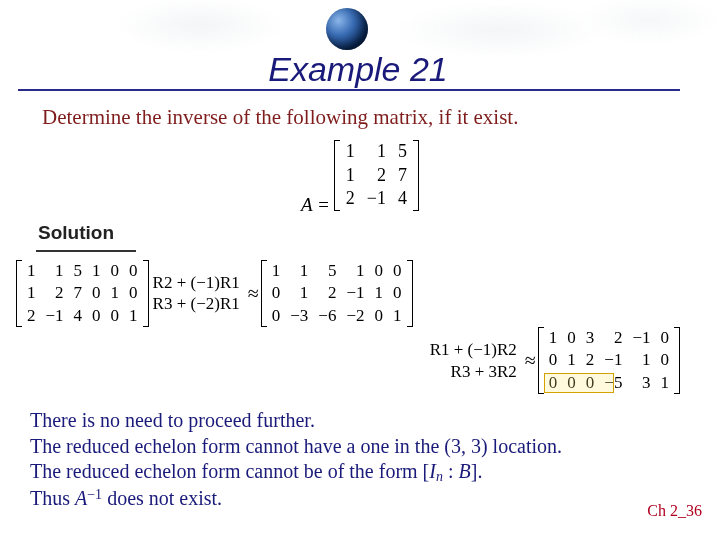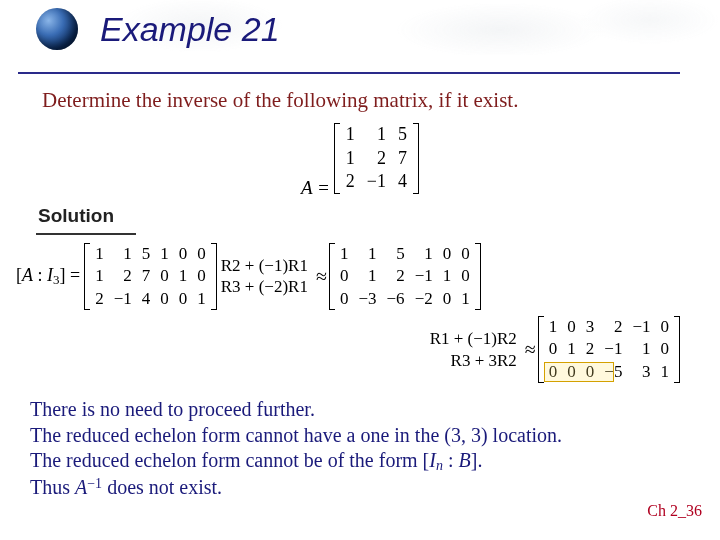--- a/index.html
+++ b/index.html
@@ -16,25 +16,26 @@
     top: 0; left: 0;
     width: 720px; height: 55px;
     background:
       radial-gradient(ellipse 120px 40px at 200px 25px, rgba(180,190,200,0.25), transparent 70%),
       radial-gradient(ellipse 150px 40px at 500px 30px, rgba(180,190,200,0.25), transparent 70%),
       radial-gradient(ellipse 100px 35px at 650px 20px, rgba(180,190,200,0.2), transparent 70%);
     opacity: 0.6;
   }
   .header {
     position: relative;
-    padding: 8px 0 22px 18px;
+    padding: 8px 0 0 18px;
     display: flex;
     align-items: center;
     border-bottom: 2px solid #2a2a8a;
     margin: 0 40px 0 18px;
+    flex-direction: column;
   }
   .globe {
     width: 42px; height: 42px;
     border-radius: 50%;
     background: radial-gradient(circle at 30% 30%, #8ab5e8 0%, #3a6db5 35%, #0b2a5a 70%, #041530 100%);
     box-shadow: inset -4px -4px 8px rgba(0,0,0,0.4), 0 0 4px rgba(255,255,255,0.6);
     margin-right: 22px;
     flex-shrink: 0;
   }
   .title {
@@ -60,21 +61,21 @@
     margin: 2px 0 6px 36px;
     border-bottom: 2px solid #333;
     display: inline-block;
     padding: 0 22px 6px 2px;
   }
   .work {
     margin: 2px 10px 0 16px;
     font-size: 18px;
   }
   .row1 { display: flex; align-items: center; }
-  .row2 { display: flex; align-items: center; justify-content: flex-end; margin-top: 6px; padding-right: 30px;}
+  .row2 { display: flex; align-items: center; justify-content: flex-end; padding-right: 30px;}
   .mat {
     display: inline-flex;
     align-items: stretch;
   }
   .mat .br {
     width: 6px;
     border-top: 1.5px solid #000;
     border-bottom: 1.5px solid #000;
   }
   .mat .br.l { border-left: 1.5px solid #000; }
@@ -161,21 +162,20 @@
     </tbody>
       </table>
     <span class="br r"></span>
   </span>
 </div>
 
 <div class="solution-hdr">Solution</div>
 
 <div class="work">
   <div class="row1">
-    <span class="lhs">[<span class="it">A</span> : <span class="it">I</span><span class="sub">3</span>] =</span>
     <span class="mat small">
       <span class="br l"></span>
       <table>
           <tbody>
         <tr>
               <td>1</td>
               <td>1</td>
               <td>5</td>
               <td>1</td>
               <td>0</td>

